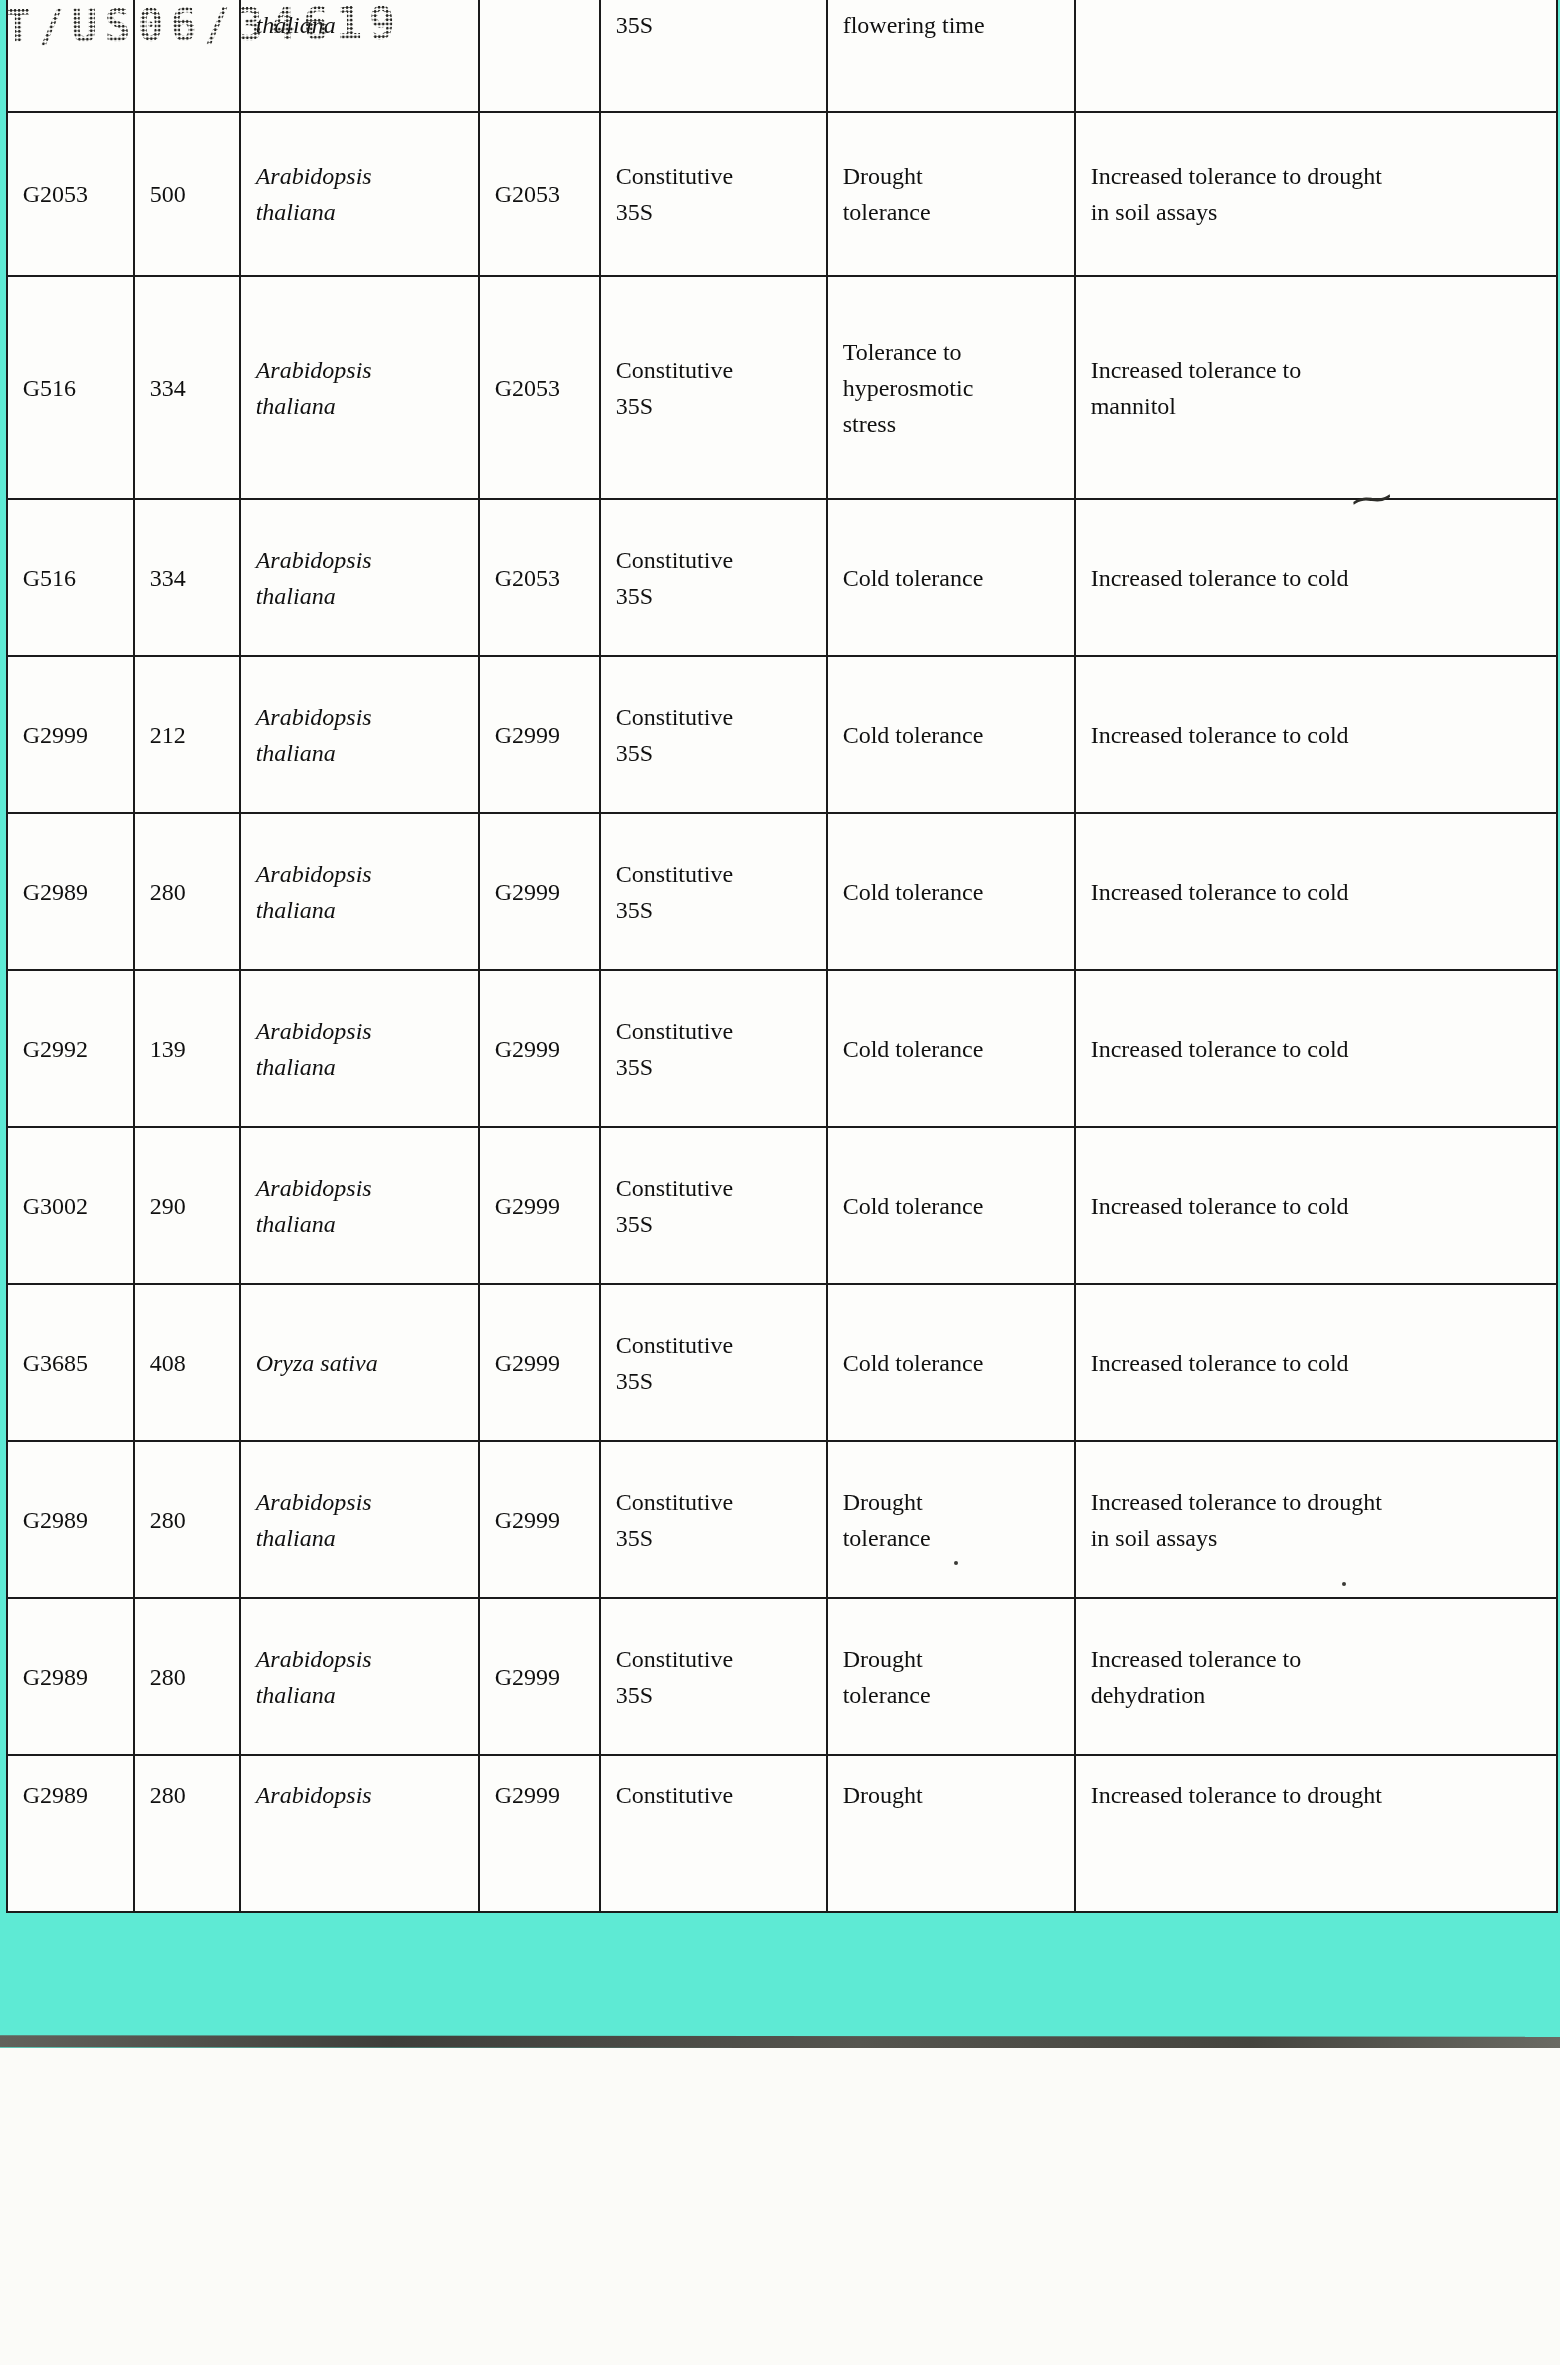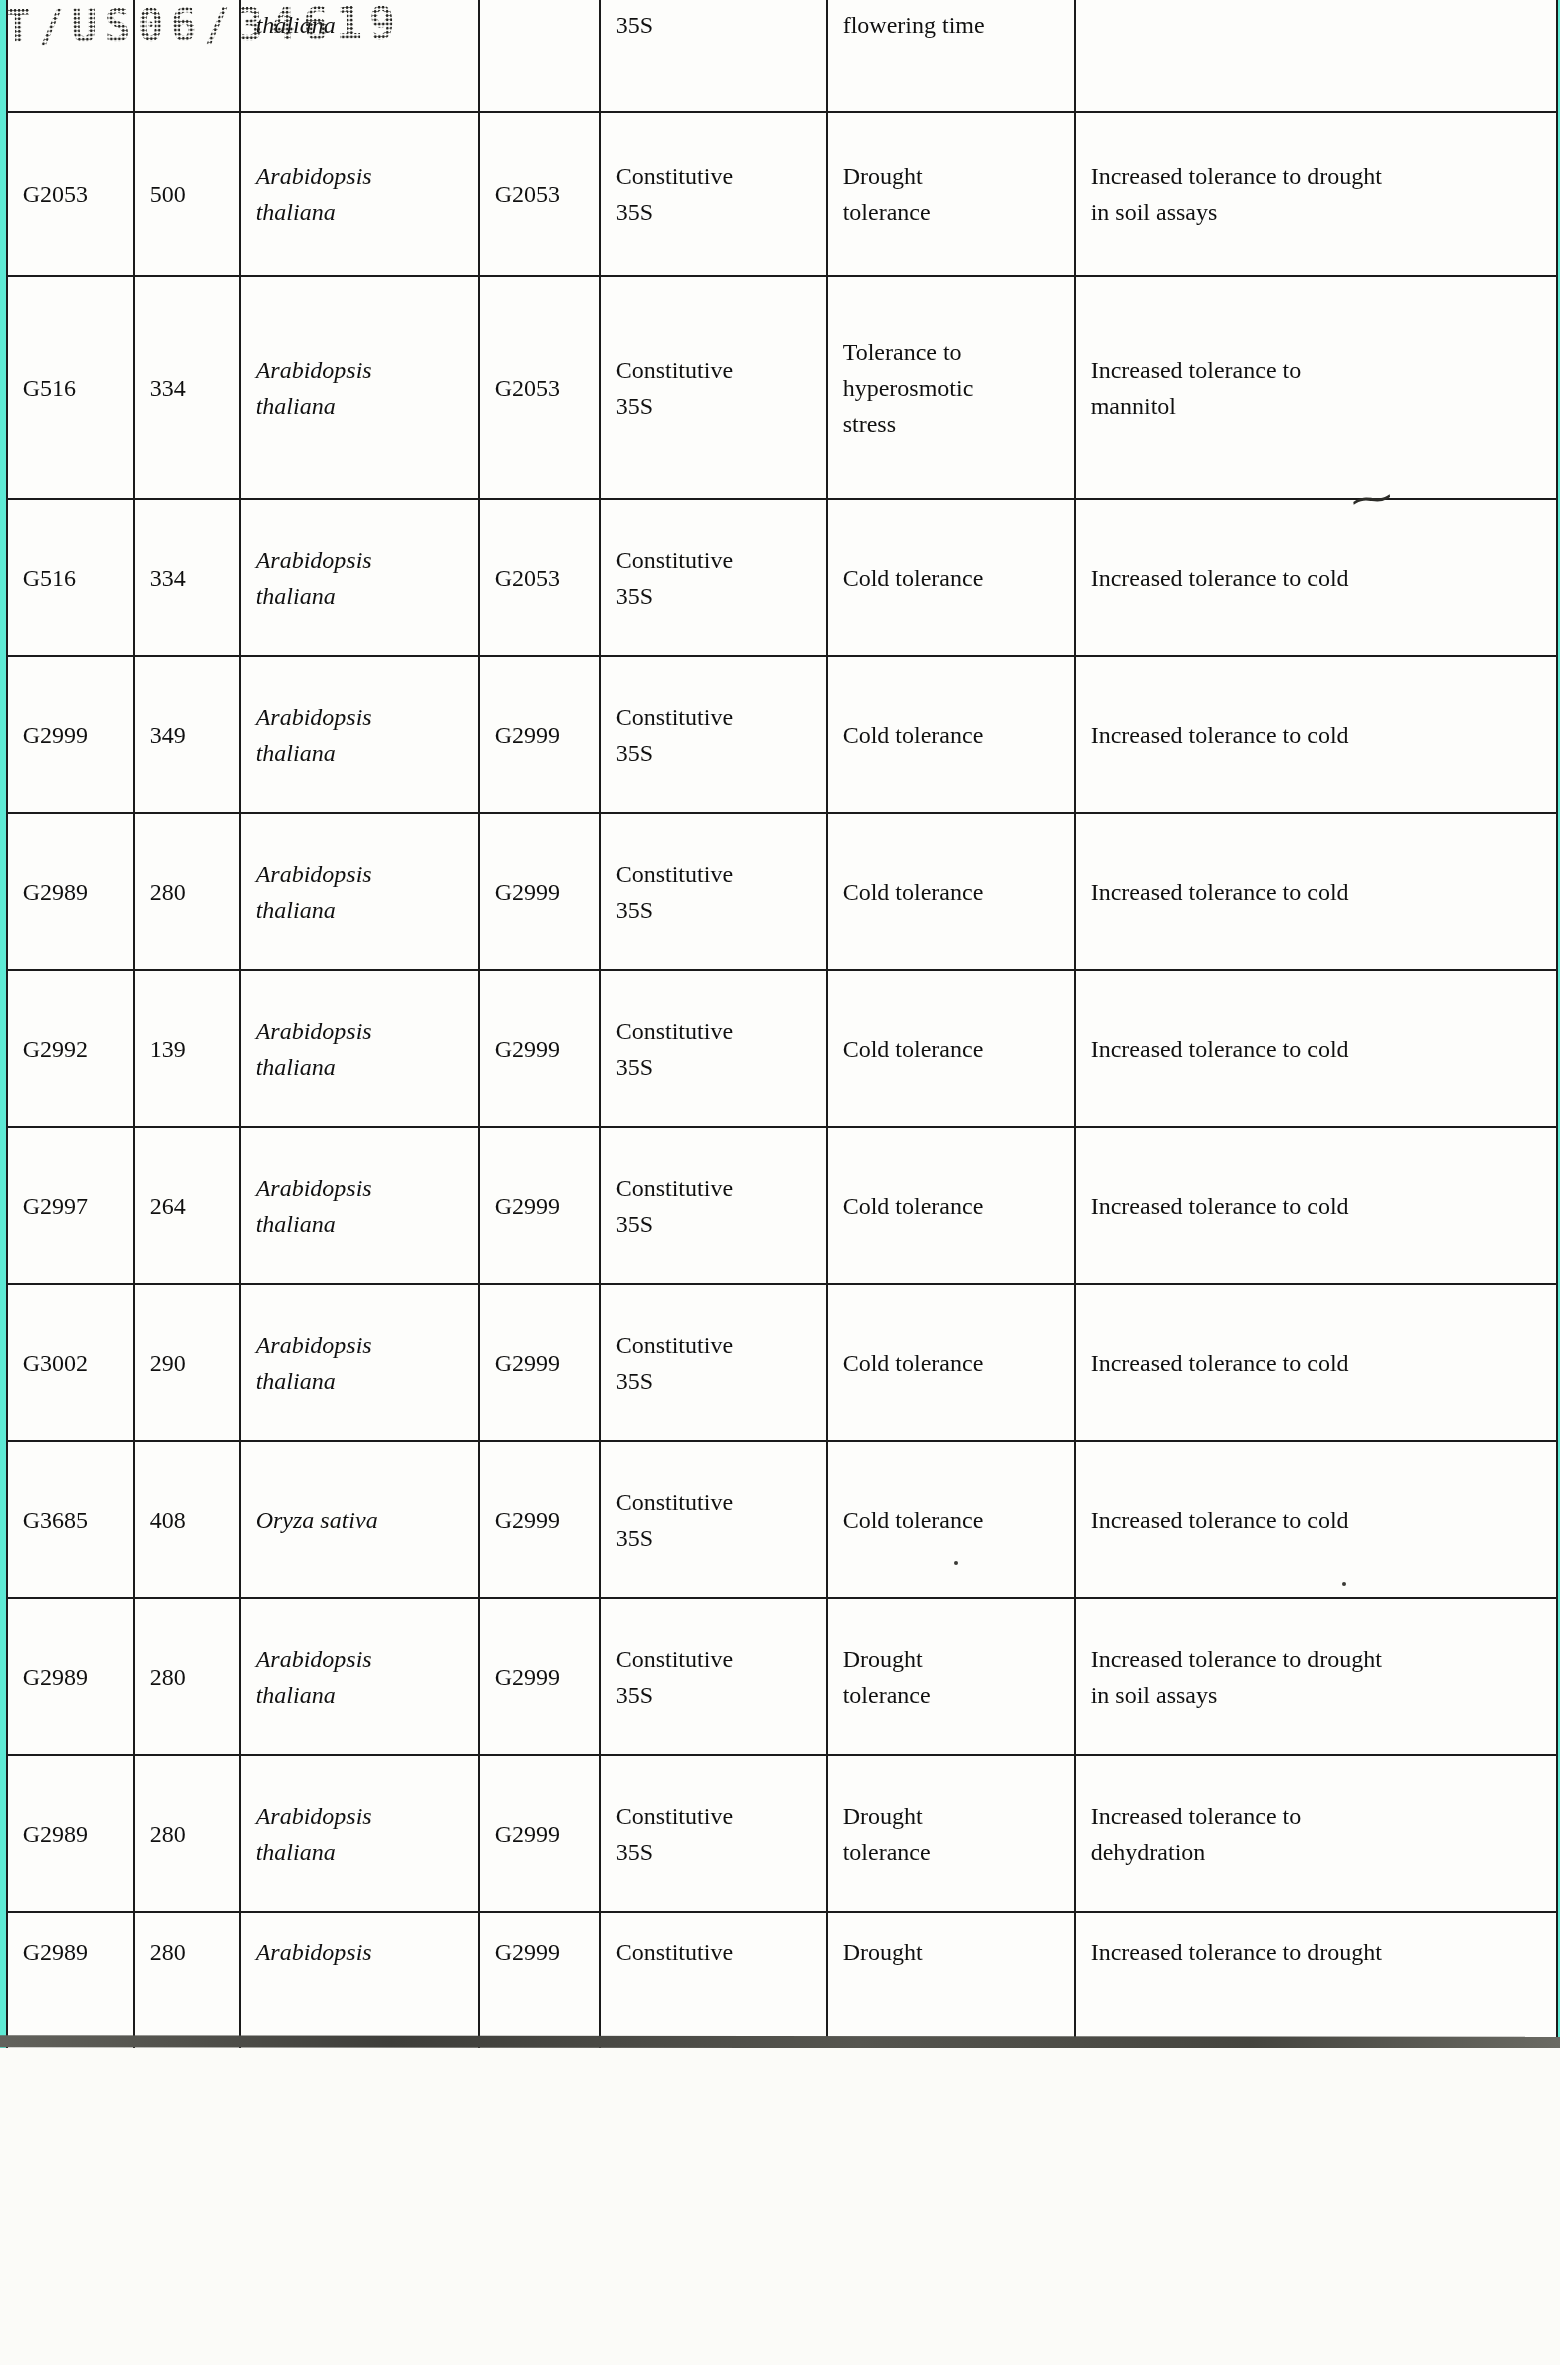--- a/index.html
+++ b/index.html
@@ -157,21 +157,21 @@
           <td class="italic">Arabidopsis
 thaliana</td>
           <td>G2053</td>
           <td>Constitutive
 35S</td>
           <td>Cold tolerance</td>
           <td>Increased tolerance to cold</td>
         </tr>
         <tr>
           <td>G2999</td>
-          <td>349</td>
+          <td>212</td>
           <td class="italic">Arabidopsis
 thaliana</td>
           <td>G2999</td>
           <td>Constitutive
 35S</td>
           <td>Cold tolerance</td>
           <td>Increased tolerance to cold</td>
         </tr>
         <tr>
           <td>G2989</td>
@@ -180,31 +180,20 @@
 thaliana</td>
           <td>G2999</td>
           <td>Constitutive
 35S</td>
           <td>Cold tolerance</td>
           <td>Increased tolerance to cold</td>
         </tr>
         <tr>
           <td>G2992</td>
           <td>139</td>
-          <td class="italic">Arabidopsis
-thaliana</td>
-          <td>G2999</td>
-          <td>Constitutive
-35S</td>
-          <td>Cold tolerance</td>
-          <td>Increased tolerance to cold</td>
-        </tr>
-        <tr>
-          <td>G2997</td>
-          <td>264</td>
           <td class="italic">Arabidopsis
 thaliana</td>
           <td>G2999</td>
           <td>Constitutive
 35S</td>
           <td>Cold tolerance</td>
           <td>Increased tolerance to cold</td>
         </tr>
         <tr>
           <td>G3002</td>

